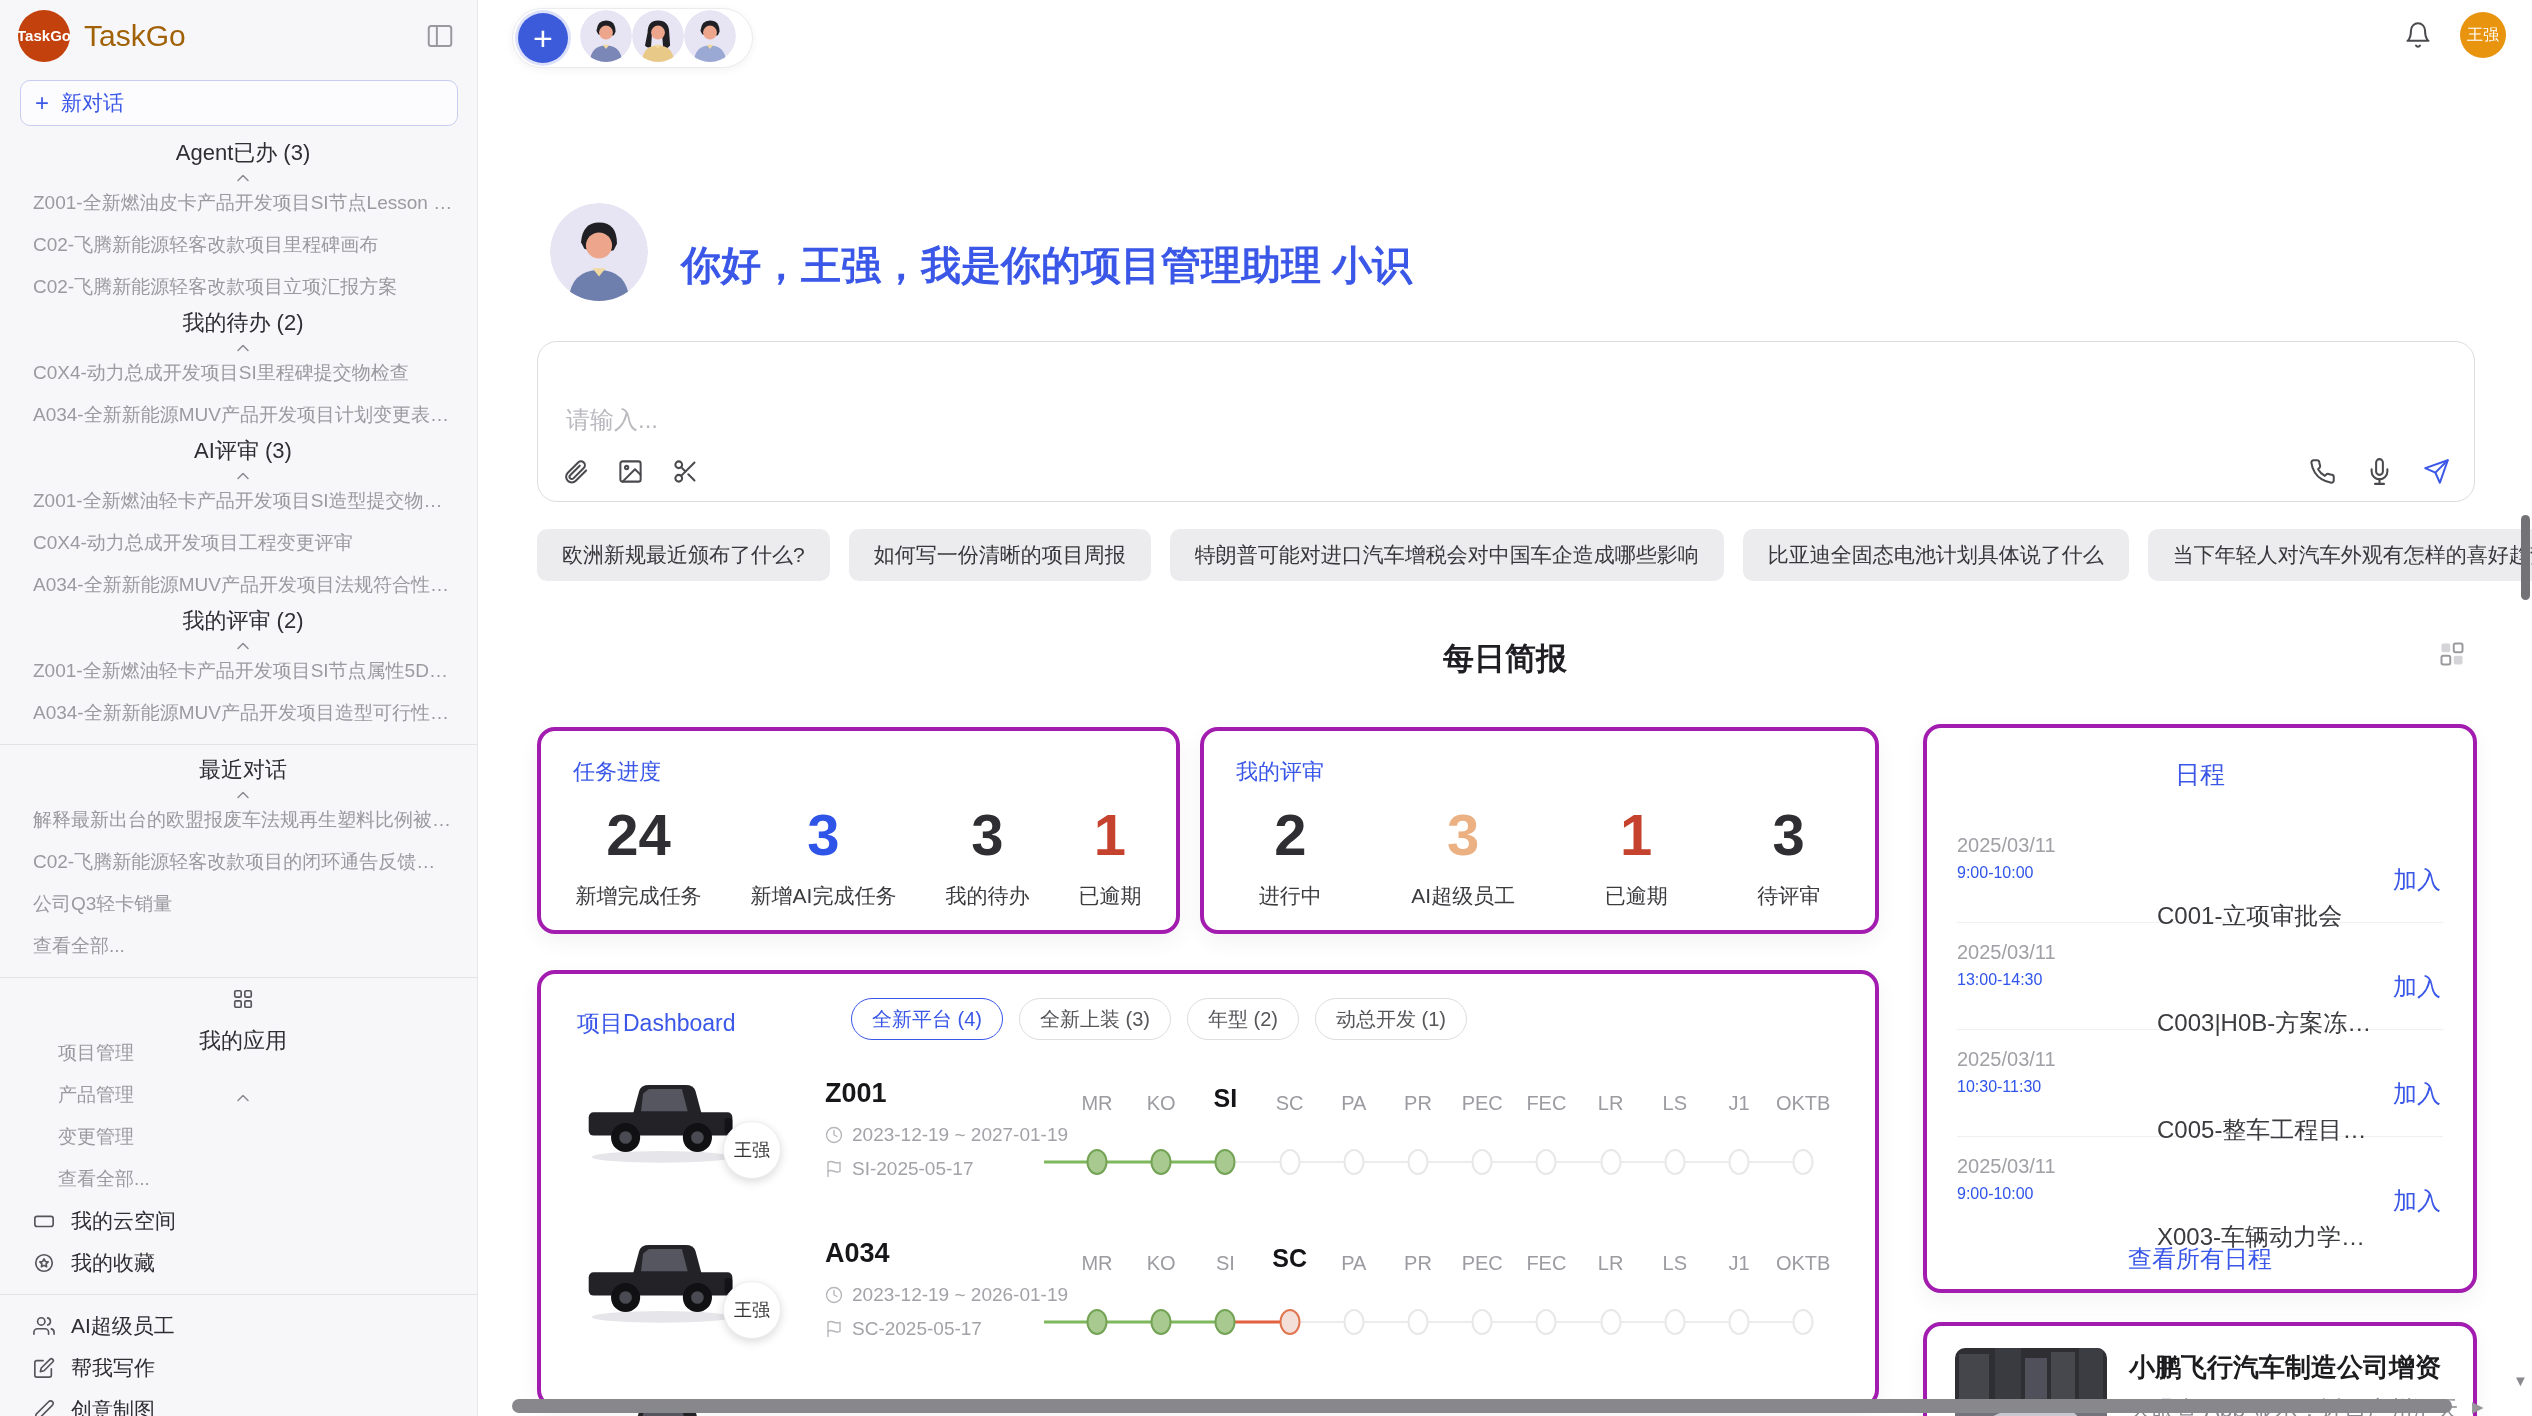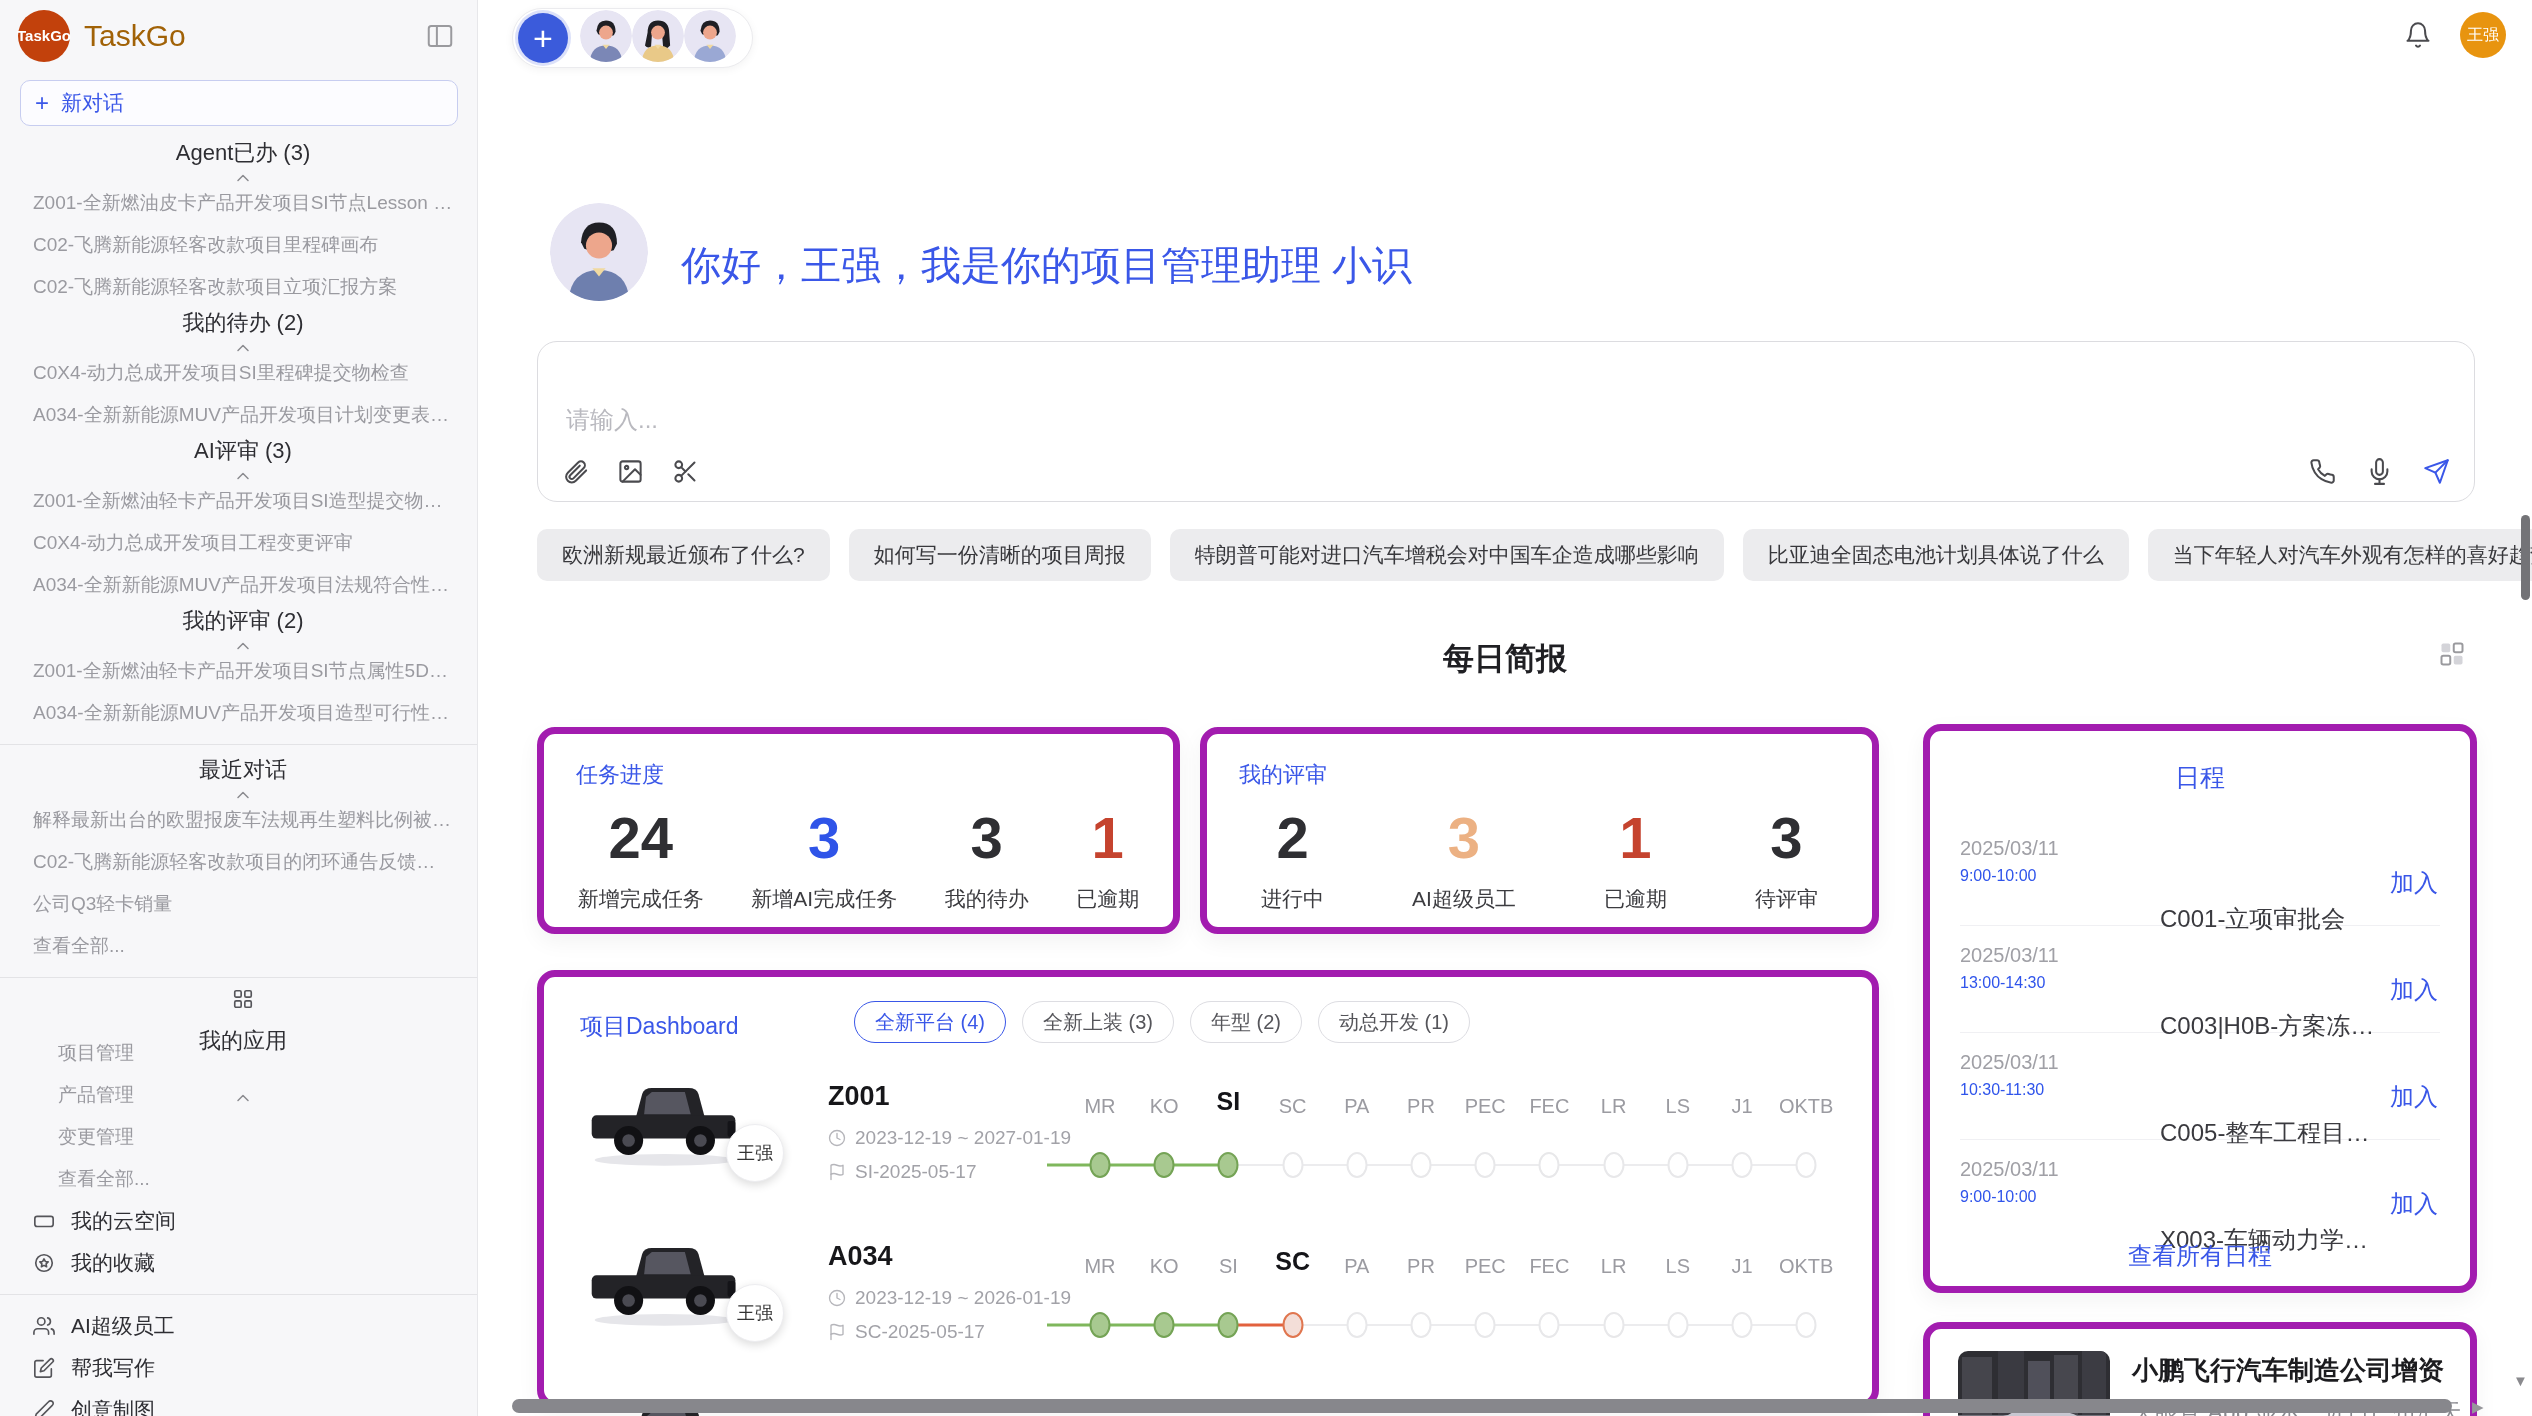--- a/index.html
+++ b/index.html
@@ -27,34 +27,34 @@
 
   .quickbar { position:absolute; left:34px; top:8px; height:60px; border:1px solid #ebebee; border-radius:32px; background:#fff; display:flex; align-items:center; gap:12px; padding:0 16px 0 5px; box-shadow:0 2px 8px rgba(0,0,0,.05); }
   .qb-plus { width:50px; height:50px; border-radius:50%; background:#3b5bdb; color:#fff; font-size:34px; line-height:1; display:flex; align-items:center; justify-content:center; border:none; cursor:pointer; box-shadow:0 0 0 3px rgba(59,91,219,.18); }
   .qb-avatar { width:52px; height:52px; border-radius:50%; overflow:hidden; cursor:pointer; border:none; background:none; padding:0; }
   .qb-avatar svg { display:block; }
 
   .topbar-right { position:absolute; right:26px; top:12px; display:flex; align-items:center; gap:28px; }
   .user-avatar { width:46px; height:46px; border-radius:50%; background:#e8940f; color:#fff; font-size:16px; display:flex; align-items:center; justify-content:center; cursor:pointer; border:none; }
 
   .hero-avatar { position:absolute; left:72px; top:203px; width:98px; height:98px; border-radius:50%; overflow:hidden; }
-  .greeting { position:absolute; left:203px; top:238px; font-size:40px; font-weight:normal; color:#3a57e8;text-align:right; }
+  .greeting { position:absolute; left:203px; top:238px; font-size:40px; font-weight:bold; color:#3a57e8;text-align:right; }
 
   .input-card { position:absolute; left:59px; top:341px; width:1938px; height:161px; border:1px solid #dcdce0; border-radius:20px; background:#fff; cursor:text; }
   .input-placeholder { position:absolute; left:28px; top:62px; font-size:24px; color:#b9b9bf; }
   .input-icons-left { position:absolute; left:24px; bottom:16px; display:flex; gap:28px; }
   .input-icons-right { position:absolute; right:24px; bottom:16px; display:flex; gap:30px; }
 
   .chips { position:absolute; left:59px; top:529px; display:flex; gap:19px; }
   .chip { background:#ececee; border:none; border-radius:10px; height:52px; display:flex; align-items:center; padding:0 25px; font-size:21px; color:#38383c; cursor:pointer; white-space:nowrap; }
 
   .briefing-title { position:absolute; left:0; right:0; top:638px; text-align:center; font-size:31px; font-weight:bold; color:#1f1f23; }
   .briefing-grid { position:absolute; right:66px; top:640px; }
 
-  .card { position:absolute; background:#fff; border:7px solid #a21caf; border-radius:18px; box-shadow:0 8px 22px rgba(0,0,0,.05); }
+  .card { position:absolute; background:#fff; border:4px solid #a21caf; border-radius:18px; box-shadow:0 8px 22px rgba(0,0,0,.05); }
   #card-tasks   { left:59px;  top:727px; width:643px; height:207px; }
   #card-reviews { left:722px; top:727px; width:679px; height:207px; }
   .stat-title { position:absolute; left:32px; top:26px; font-size:22px; color:#3a57e8; }
   .stat-row { position:absolute; left:10px; right:10px; top:70px; display:flex; justify-content:space-around; }
   .stat-col { text-align:center; }
   .stat-value { font-size:58px; font-weight:600; }
   .stat-label { font-size:21px; color:#3c3c40; margin-top:14px; }
   .c-dark{color:#2f2f33} .c-blue{color:#2f54e8} .c-red{color:#c5432e} .c-orange{color:#ecb183}
 
   #dashboard { left:59px; top:970px; width:1342px; height:438px; }

